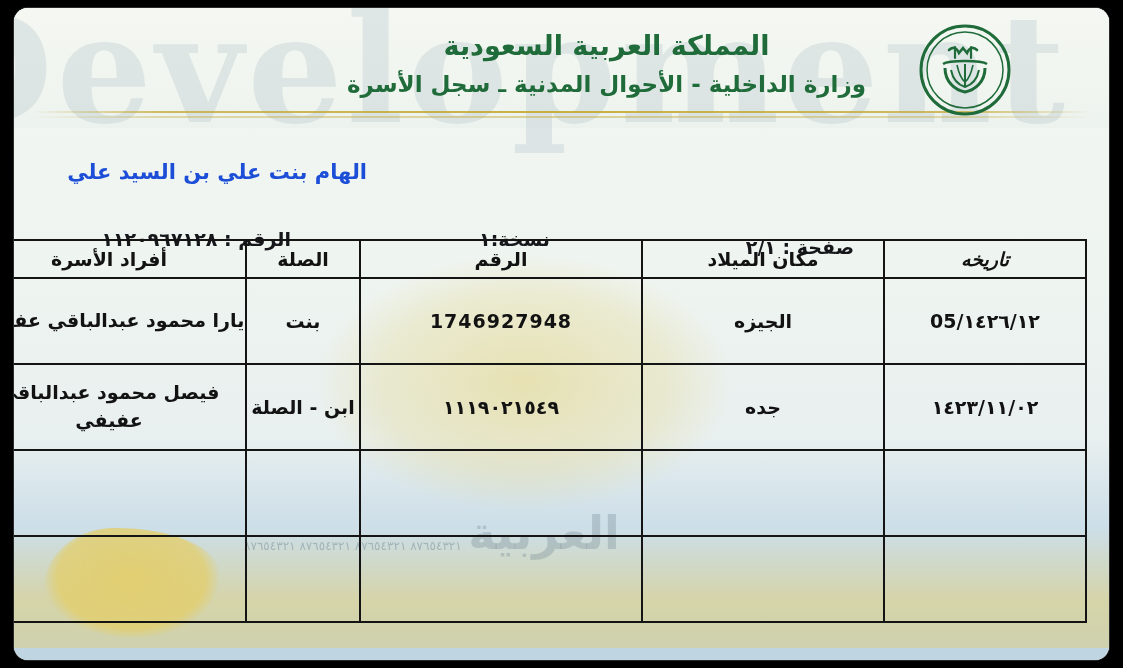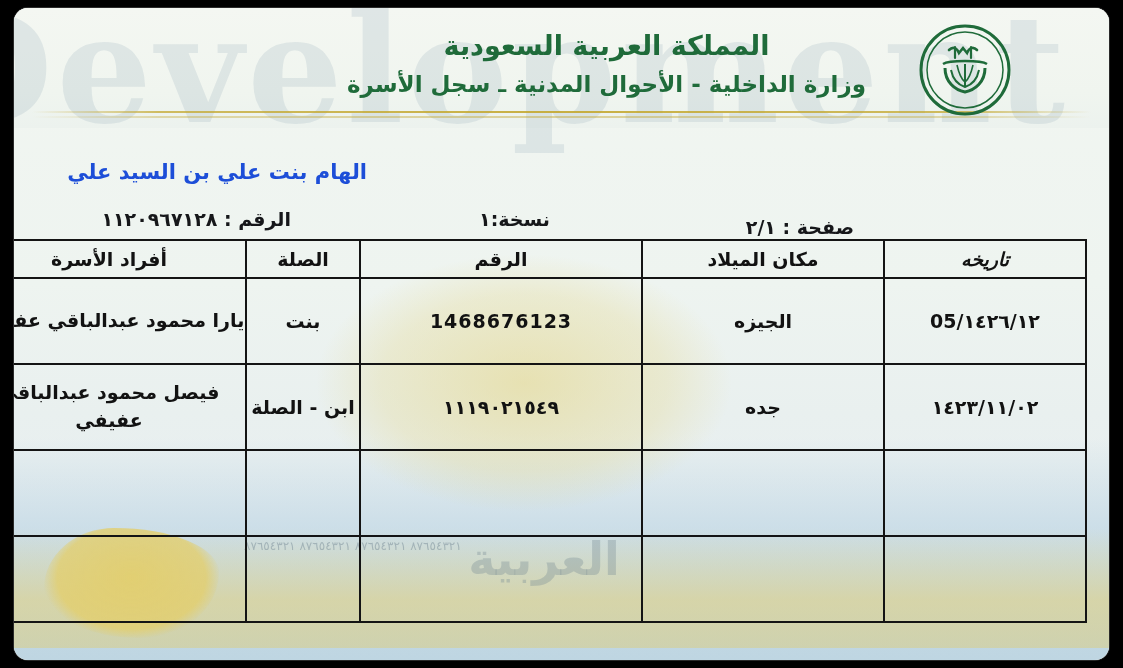--- a/index.html
+++ b/index.html
@@ -99,21 +99,21 @@
     color: rgba(150,175,185,.22);
     letter-spacing: 4px;
     line-height: 0.95;
     white-space: nowrap;
     transform: translate(-40px, -10px);
     direction: ltr;
   }
   .bg-arabic-ghost {
     position: absolute;
     left: 220px;
-    top: 524px;
+    top: 498px;
     width: 620px;
     height: 60px;
     color: rgba(120,140,150,.35);
     font-size: 46px;
     font-weight: 700;
     text-align: center;
     overflow: hidden;
     white-space: nowrap;
     direction: rtl;
   }
@@ -180,20 +180,21 @@
     right: 0;
     left: 0;
     height: 26px;
   }
   .meta-row .m {
     position: absolute;
     font-size: 19px;
     font-weight: 700;
     color: #16171a;
     white-space: nowrap;
+    margin-top: 20px;
   }
   .meta-row .m-id { right: 818px; top: 0; }
   .meta-row .m-copy { right: 559px; top: 0; text-align: right; }
   .meta-row .m-page { right: 255px; top: 8px; }
 
   
   table.reg {
     position: absolute;
     top: 231px;
     right: 22px;
@@ -296,21 +297,21 @@
             <th class="c-num">الرقم</th>
             <th class="c-rel">الصلة</th>
             <th class="c-name">أفراد الأسرة</th>
 
           </tr>
         </thead>
         <tbody>
           <tr>
             <td class="date-cell">١٤٢٦/١٢/05</td>
             <td class="birth-cell">الجيزه</td>
-            <td class="num-cell">1468676123</td>
+            <td class="num-cell">1746927948</td>
             <td>بنت</td>
             <td class="cell-name">يارا محمود عبدالباقي عفيفي</td>
 
           </tr>
           <tr>
             <td class="date-cell">١٤٢٣/١١/٠٢</td>
             <td class="birth-cell">جده</td>
             <td class="num-cell">١١١٩٠٢١٥٤٩</td>
             <td>ابن - الصلة</td>
             <td class="cell-name">فيصل محمود عبدالباقي عفيفي</td>

